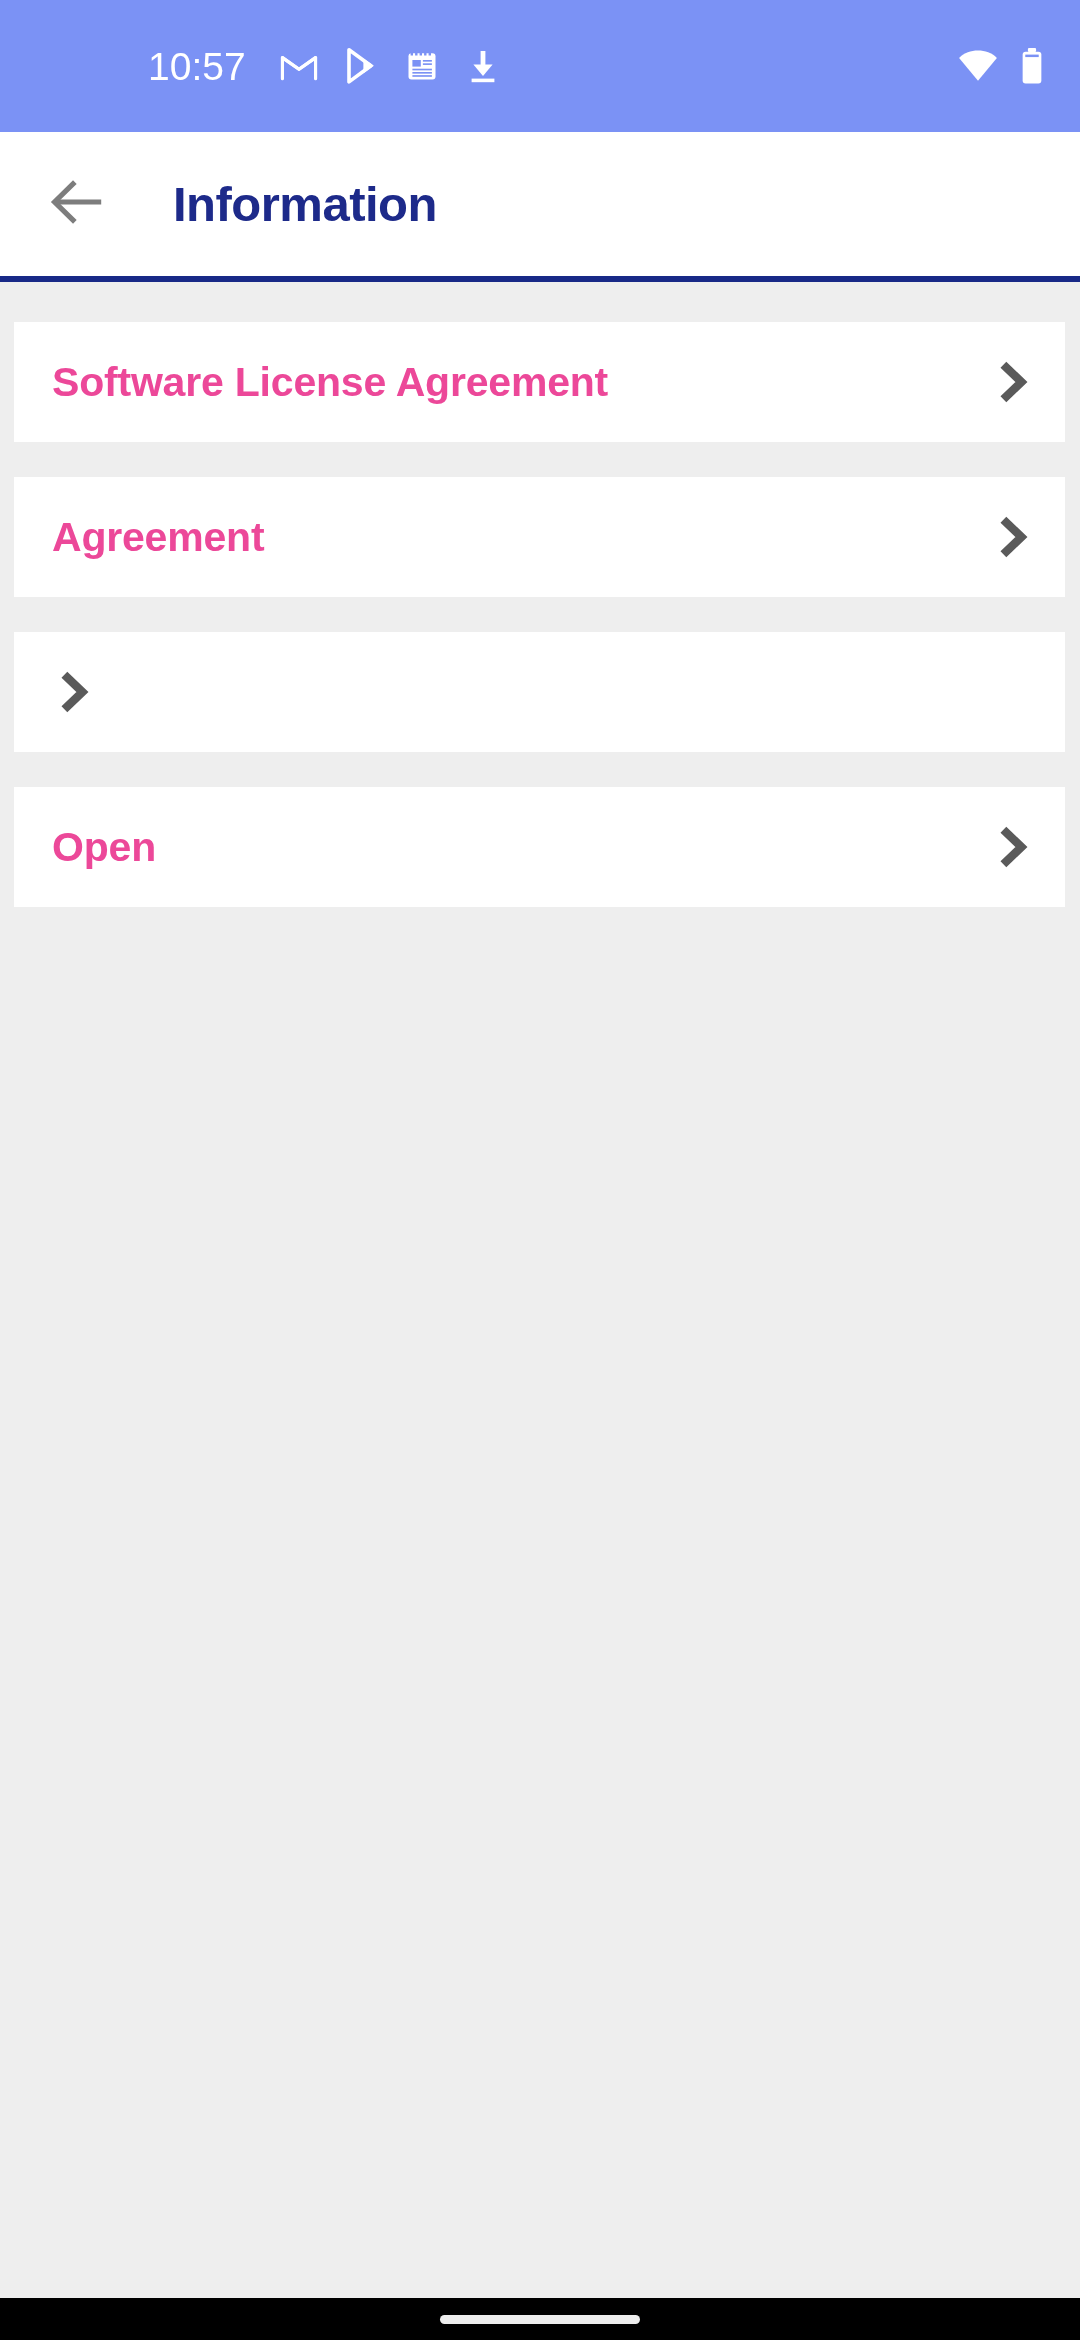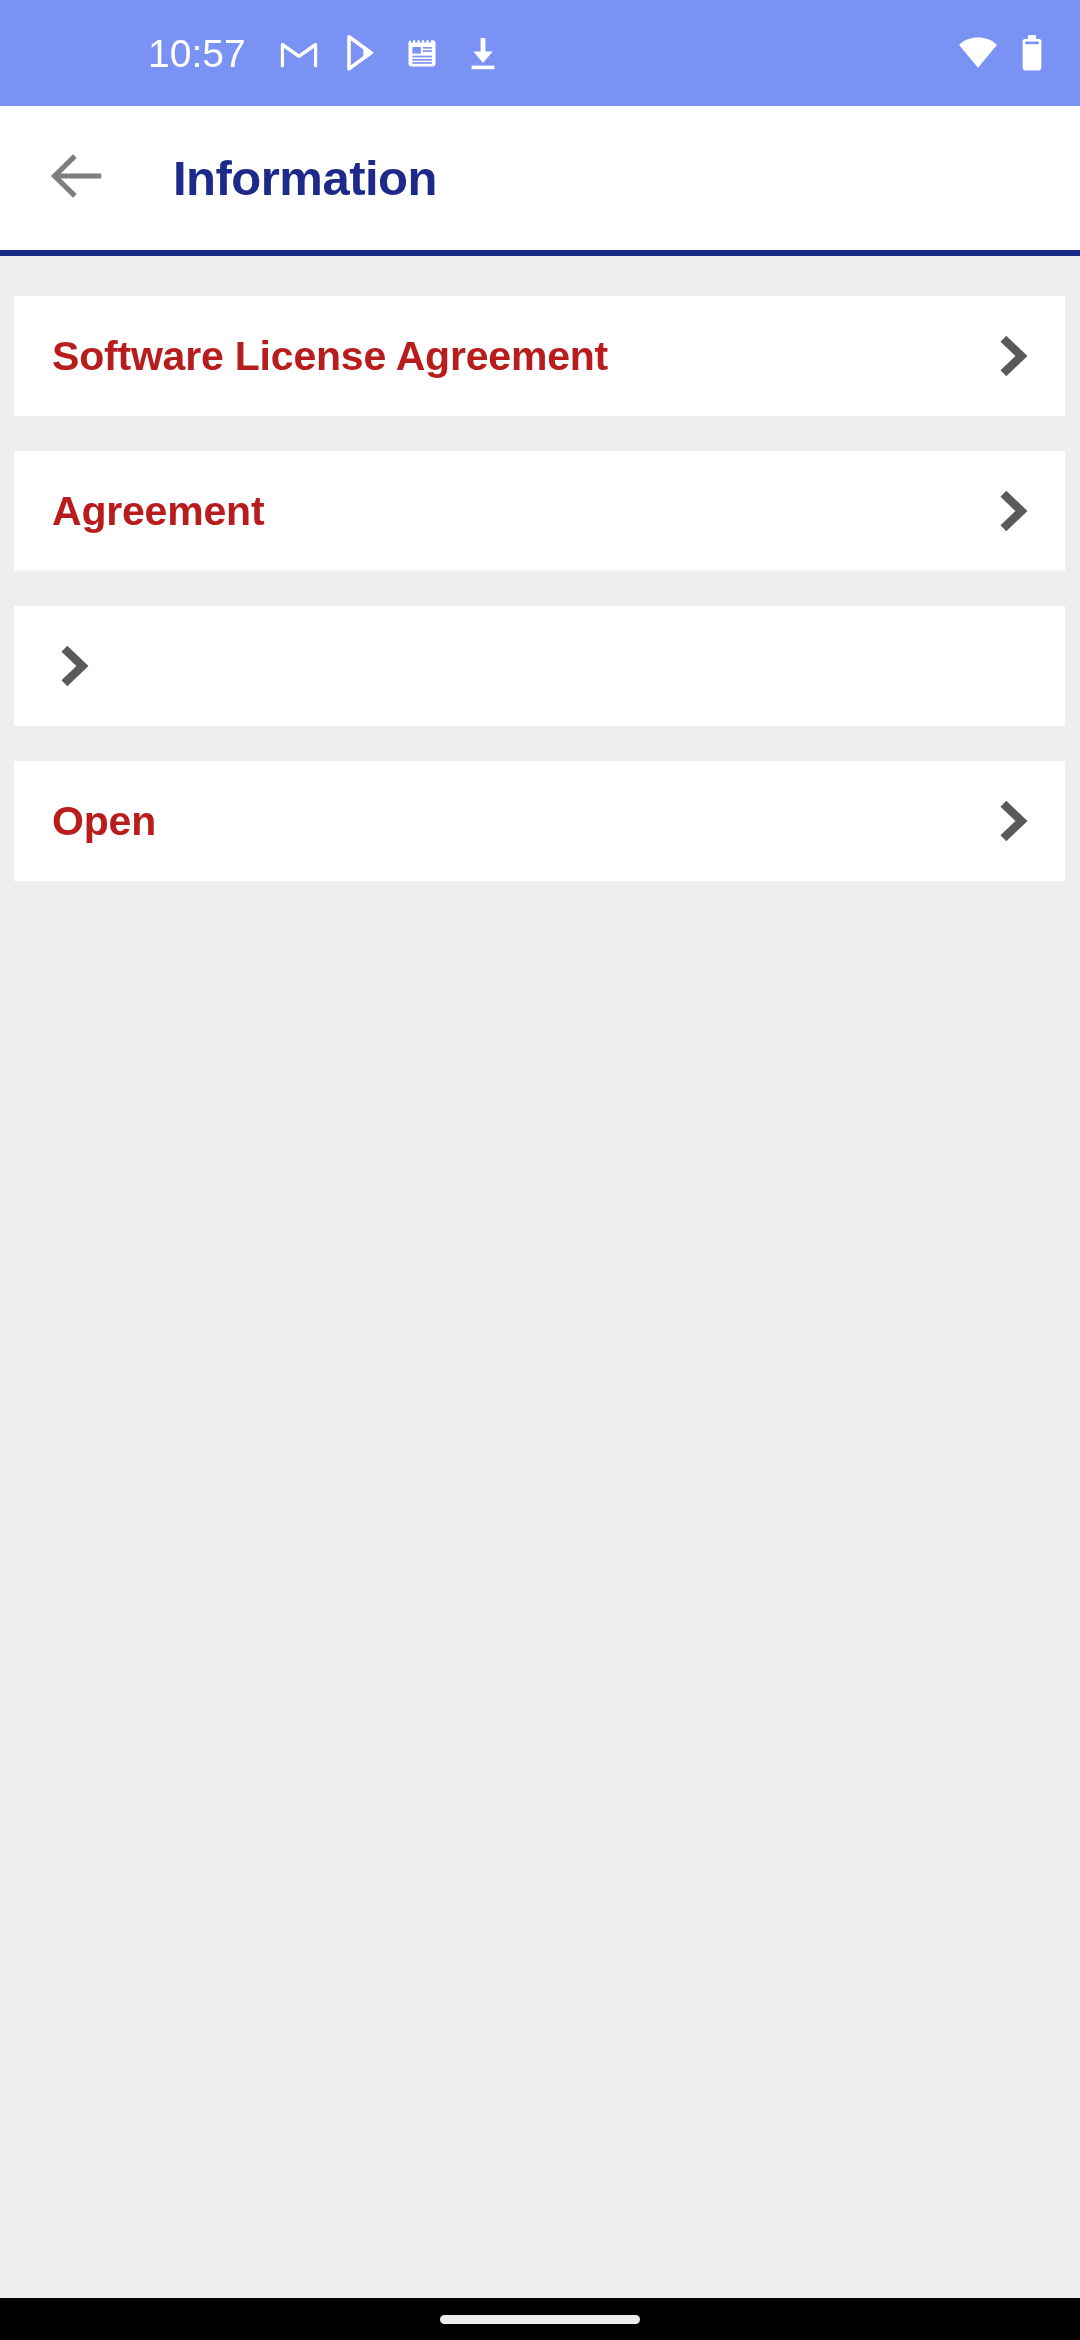--- a/index.html
+++ b/index.html
@@ -10,21 +10,21 @@
     width: 1080px;
     height: 2340px;
     background: #eeeeee;
     font-family: "Liberation Sans", sans-serif;
     overflow: hidden;
     position: relative;
   }
 
   
   .status-bar {
-    height: 106px;
+    height: 132px;
     background: #7b92f5;
     display: flex;
     align-items: center;
     padding: 0 36px 0 0;
     box-sizing: border-box;
     position: relative;
   }
   .status-left {
     display: flex;
     align-items: center;
@@ -85,21 +85,21 @@
     background: #ffffff;
     margin: 0 15px 35px 14px;
     height: 120px;
     display: flex;
     align-items: center;
     padding: 0 30px 0 38px;
     box-sizing: border-box;
     cursor: pointer;
   }
   .card-label {
-    color: #b91c1c;
+    color: #ec4899;
     font-size: 41px;
     font-weight: 700;
     letter-spacing: -0.2px;
     flex: 1;
   }
   .chevron {
     width: 44px;
     height: 44px;
     display: flex;
     align-items: center;

